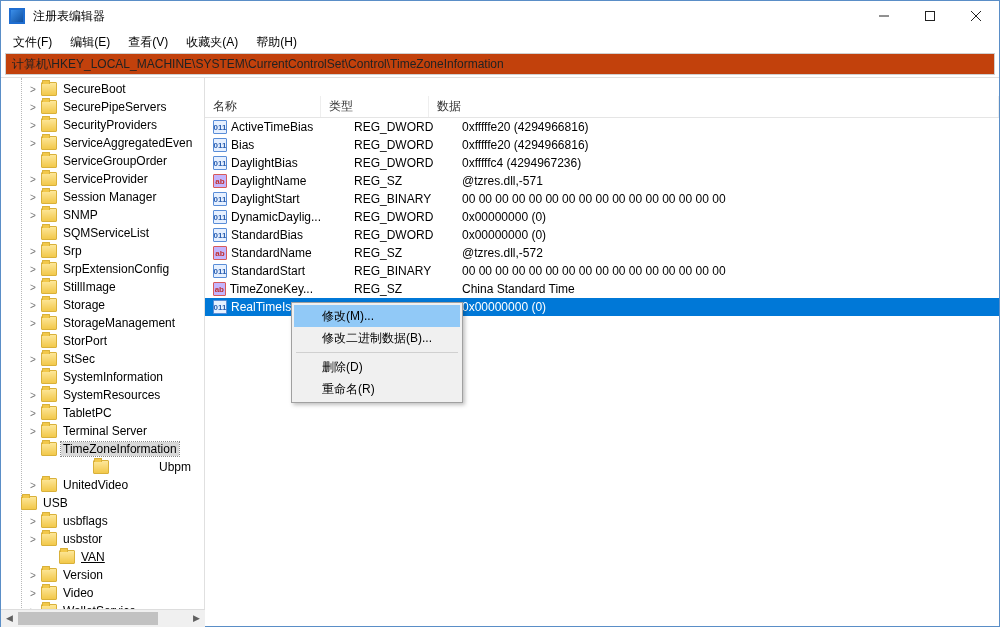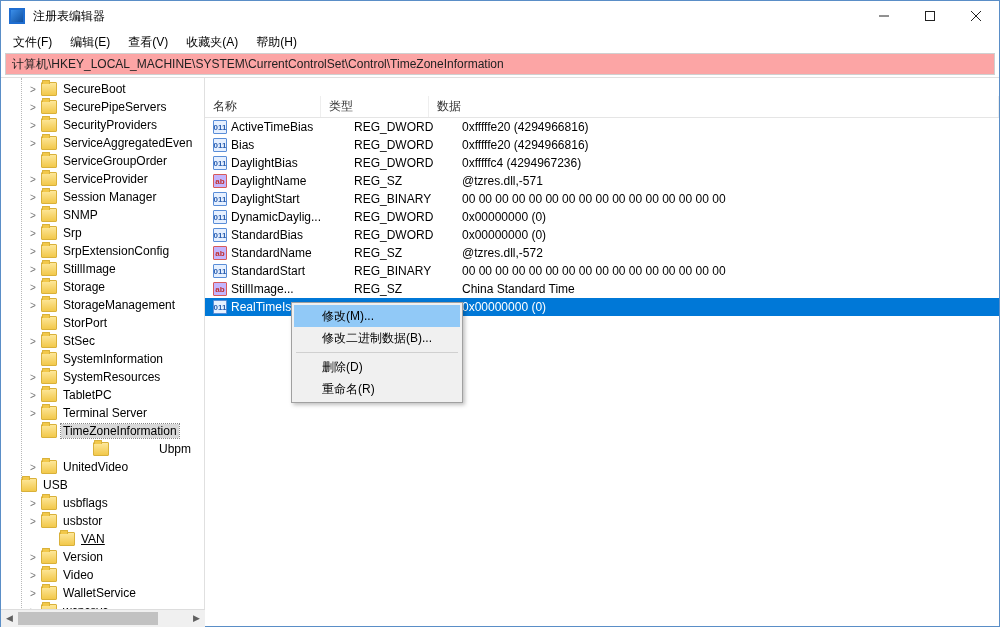--- a/index.html
+++ b/index.html
@@ -5,21 +5,21 @@
 * { box-sizing: border-box; margin: 0; padding: 0; font-family: "Microsoft YaHei", "Segoe UI", Tahoma, sans-serif; font-size: 12px; }
 body { width: 1000px; height: 627px; background: #fff; border: 1px solid #5a8ec7; display: flex; flex-direction: column; overflow: hidden; }
 .titlebar { height: 30px; background: #fff; display: flex; align-items: center; padding-left: 8px; }
 .titlebar .app-icon { width: 16px; height: 16px; background: #1e6dd0; margin-right: 8px; position: relative; }
 .titlebar .app-icon::before { content: ""; position: absolute; inset: 2px; background: linear-gradient(135deg,#3a8ee9,#1050a0); }
 .titlebar .title { flex: 0 0 auto; color: #000; }
 .titlebar .spacer { flex: 1; }
 .win-btn { width: 46px; height: 30px; display: flex; align-items: center; justify-content: center; color: #222; }
 .menubar { height: 22px; display: flex; align-items: center; padding: 0 4px; gap: 2px; }
 .menubar .menu-item { padding: 2px 8px; }
-.addressbar { height: 22px; border: 1px solid #d0d0d0; margin: 0 4px 2px 4px; padding: 2px 6px; background: #fca5a5; color: #222; }
+.addressbar { height: 22px; border: 1px solid #d0d0d0; margin: 0 4px 2px 4px; padding: 2px 6px; background: #c2410c; color: #222; }
 .main { flex: 1; display: flex; border-top: 1px solid #e0e0e0; min-height: 0; }
 .tree { width: 204px; border-right: 1px solid #e0e0e0; overflow-y: auto; overflow-x: hidden; padding-top: 2px; position: relative; background: #fff; }
 .tree-item { display: flex; align-items: center; height: 18px; padding-left: 6px; white-space: nowrap; }
 .tree-item .expander { width: 12px; text-align: center; color: #787878; font-size: 10px; }
 .tree-item .folder { width: 16px; height: 14px; margin: 0 4px 0 2px; background: linear-gradient(180deg,#fde79a,#f2c84a); border: 1px solid #d9b13a; border-radius: 1px; position: relative; }
 .tree-item .folder::before { content: ""; position: absolute; top: -3px; left: 0; width: 6px; height: 3px; background: #f2c84a; border: 1px solid #d9b13a; border-bottom: none; border-radius: 1px 1px 0 0; }
 .tree-item .label { padding: 0 2px; }
 .tree-item.selected .label { background: #d9d9d9; outline: 1px dotted #888; }
 .tree-lines { position: absolute; top: 0; bottom: 0; left: 20px; border-left: 1px dotted #b8b8b8; }
 .listview { flex: 1; overflow: auto; position: relative; }
@@ -120,20 +120,25 @@
         <span class="expander">&gt;</span>
         <span class="folder"></span>
         <span class="label">Session Manager</span>
       </div>
       <div class="tree-item" style="padding-left: 26px;">
         <span class="expander">&gt;</span>
         <span class="folder"></span>
         <span class="label">SNMP</span>
       </div>
       <div class="tree-item" style="padding-left: 26px;">
+        <span class="expander"></span>
+        <span class="folder"></span>
+        <span class="label">SQMServiceList</span>
+      </div>
+      <div class="tree-item" style="padding-left: 26px;">
         <span class="expander">&gt;</span>
         <span class="folder"></span>
         <span class="label">Srp</span>
       </div>
       <div class="tree-item" style="padding-left: 26px;">
         <span class="expander">&gt;</span>
         <span class="folder"></span>
         <span class="label">SrpExtensionConfig</span>
       </div>
       <div class="tree-item" style="padding-left: 26px;">
@@ -321,21 +326,21 @@
           <div class="cell name-cell">
             <span class="val-icon bin">011</span>
             <span>StandardStart</span>
           </div>
           <div class="cell type-cell">REG_BINARY</div>
           <div class="cell data-cell">00 00 00 00 00 00 00 00 00 00 00 00 00 00 00 00</div>
         </div>
         <div class="lv-row">
           <div class="cell name-cell">
             <span class="val-icon sz">ab</span>
-            <span>StillImage...</span>
+            <span>TimeZoneKey...</span>
           </div>
           <div class="cell type-cell">REG_SZ</div>
           <div class="cell data-cell">China Standard Time</div>
         </div>
         <div class="lv-row selected">
           <div class="cell name-cell">
             <span class="val-icon bin">011</span>
             <span>RealTimeIsUniv...</span>
           </div>
           <div class="cell type-cell">REG_DWORD</div>

